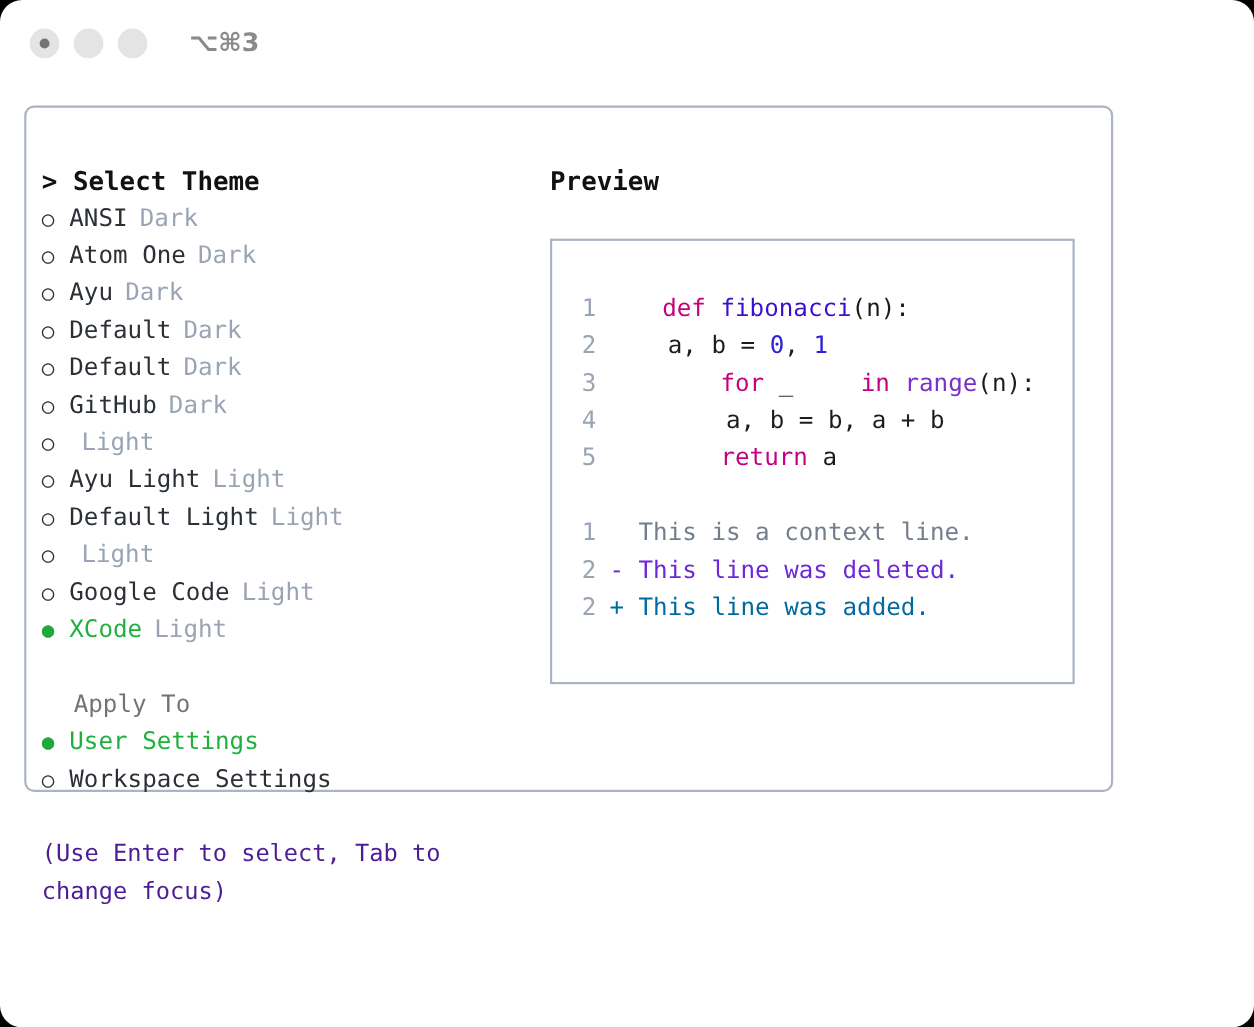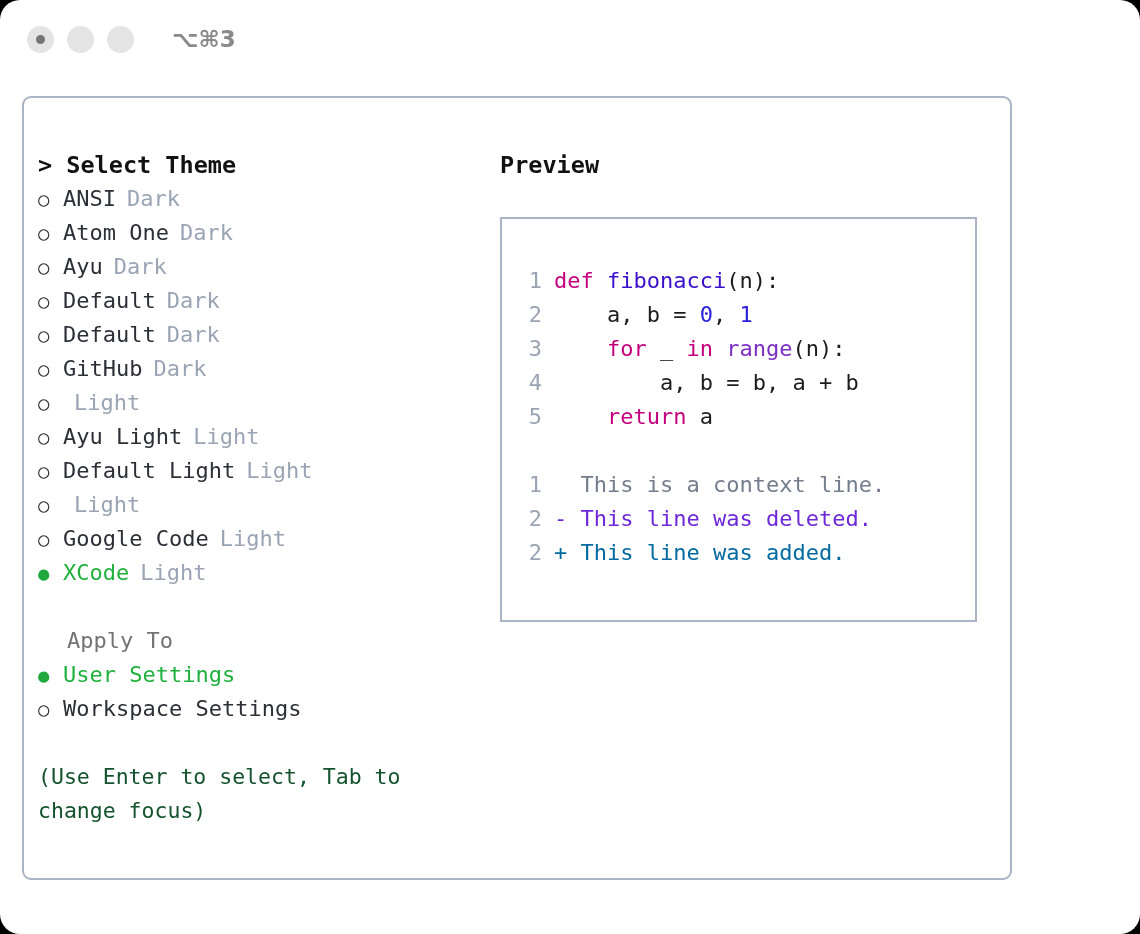--- a/index.html
+++ b/index.html
@@ -66,21 +66,21 @@
     letter-spacing: 0px;
     font-family: "DejaVu Sans", "Liberation Sans", sans-serif;
   }
 
   
   #main-panel {
     position: absolute;
     left: 22px;
     top: 96px;
     width: 990px;
-    height: 784px;
+    height: 624px;
     border: 2px solid #aab4c4;
     border-radius: 9px;
     box-sizing: border-box;
     background: #ffffff;
   }
 
   
   #theme-column {
     position: absolute;
     left: 14px;
@@ -134,21 +134,21 @@
     line-height: 34px;
     color: #737373;
     padding-left: 29px;
     white-space: pre;
   }
 
   #hint-text {
     margin-top: 34px;
     font-size: 21.5px;
     line-height: 34px;
-    color: #14532d;
+    color: #4c1d95;
     width: 410px;
     white-space: pre-wrap;
   }
 
   .spacer-lg { height: 34px; }
 
   
   #preview-box {
     margin-top: 35px;
     width: 477px;
@@ -172,21 +172,21 @@
     white-space: pre;
   }
   .ln {
     flex: 0 0 30px;
     width: 30px;
     text-align: right;
     color: #9aa4b4;
     margin-right: 12px;
   }
   .code-text { color: #1c1c1c; }
-  .tok-kw { color: #c5007f; }
+  .tok-kw { color: #c5007f; margin-left: 48px; }
   .tok-fn { color: #3a0fce; }
   .tok-builtin { color: #7b2fc4; }
   .tok-num { color: #2b21d8; }
   .tok-plain { color: #1c1c1c; }
   .diff-ctx { color: #737d8c; }
   .diff-del { color: #6d28d9; }
   .diff-add { color: #0369a1; }
   .diff-gap { height: 34px; }
 </style>
 </head>

